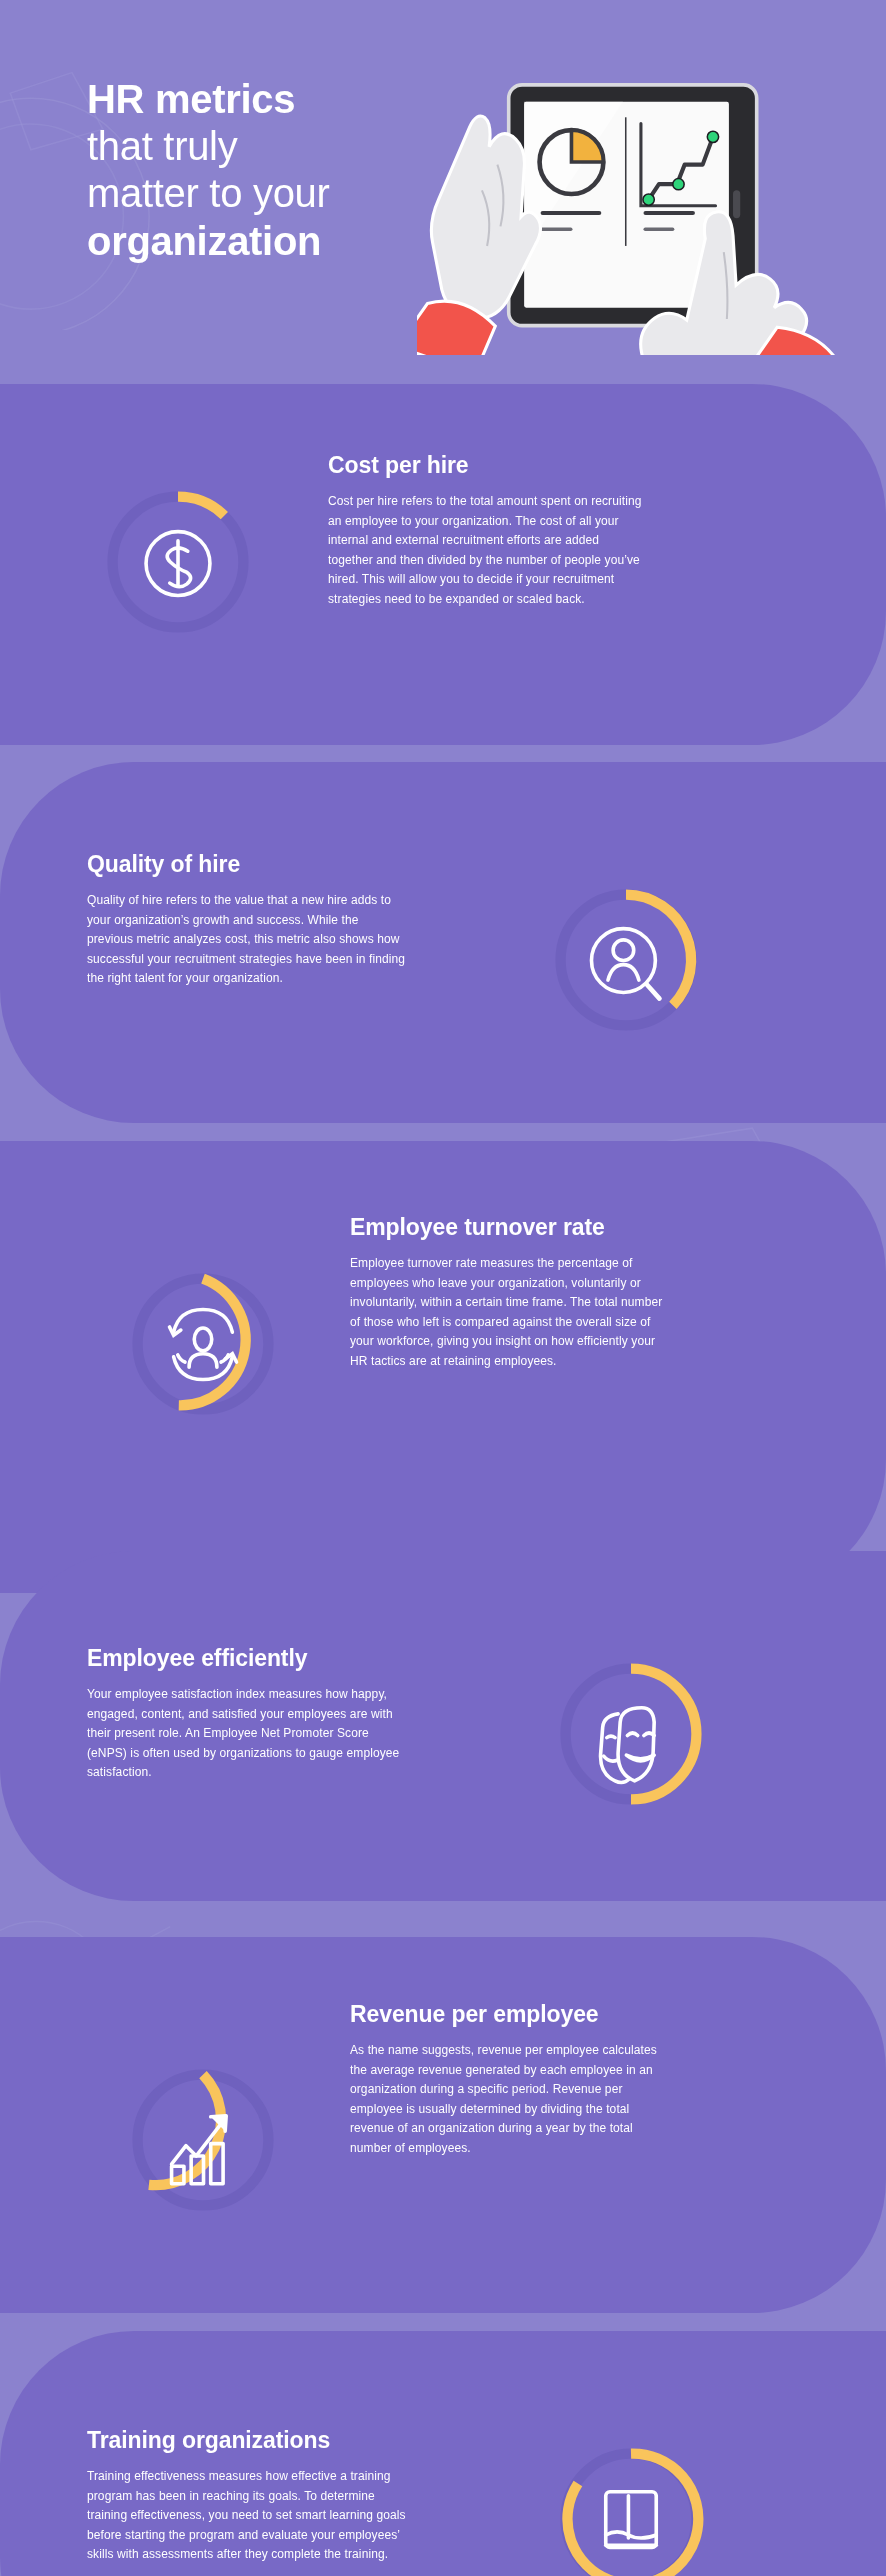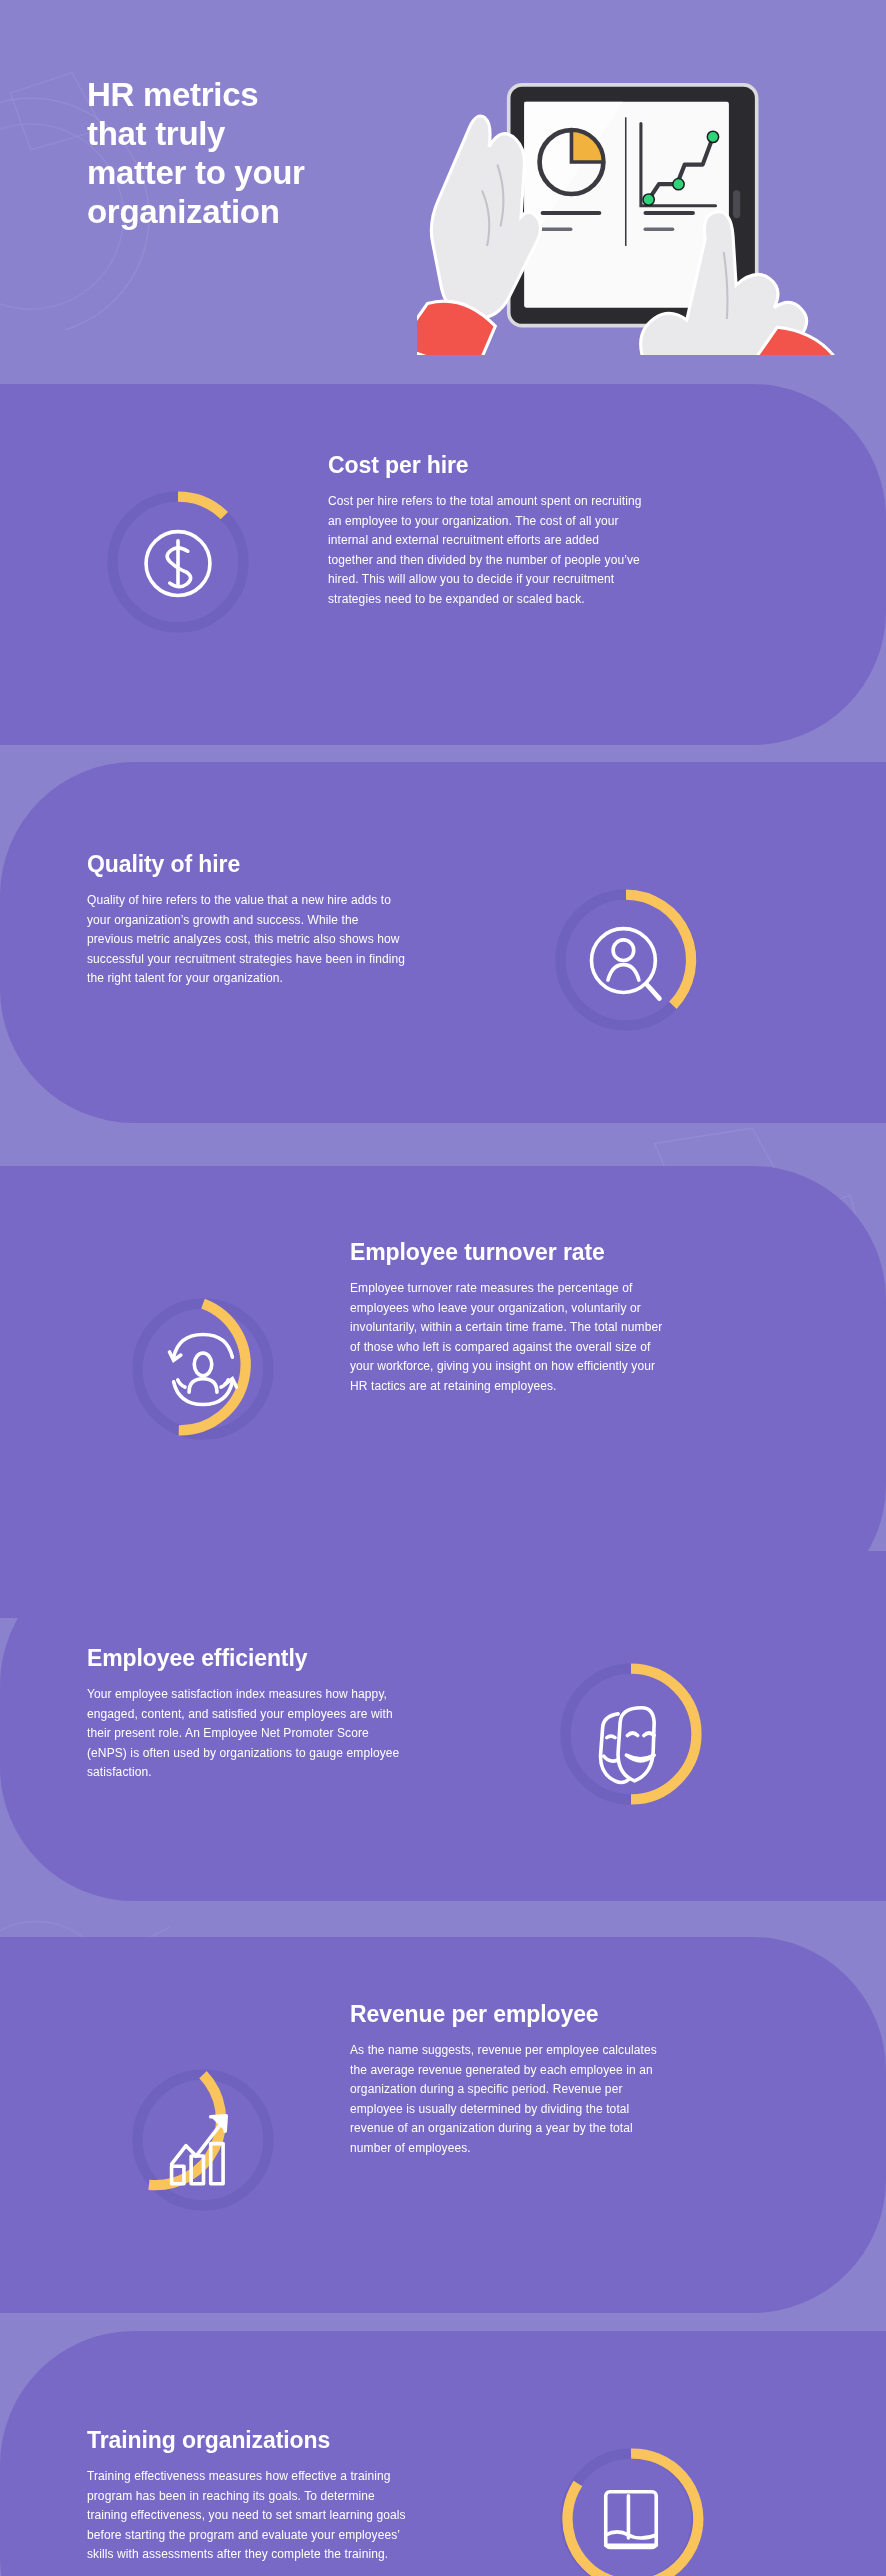--- a/index.html
+++ b/index.html
@@ -28,23 +28,23 @@
     width: 886px;
   }
   .hero-title {
     position: absolute;
     left: 87px;
     top: 76px;
     width: 330px;
     color: #ffffff;
     line-height: 1.18;
   }
-  .hero-line { display: block; font-size: 33px; letter-spacing: -0.3px; }
+  .hero-line { display: block; font-size: 40px; letter-spacing: -0.3px; }
   .hero-line.bold { font-weight: 700; }
-  .hero-line.light { font-weight: 700; }
+  .hero-line.light { font-weight: 400; }
 
   .hero-art {
     position: absolute;
     left: 417px;
     top: 36px;
     width: 453px;
     height: 319px;
   }
 
   
@@ -233,21 +233,21 @@
           </g>
         </svg>
       </div>
       <div class="txt" style="left:87px;top:89px">
         <div class="sec-title">Quality of hire</div>
         <div class="sec-body">Quality of hire refers to the value that a new hire adds to your organization’s growth and success. While the previous metric analyzes cost, this metric also shows how successful your recruitment strategies have been in finding the right talent for your organization.</div>
       </div>
     </div>
   </div>
 
-  <div class="card r-left" style="top:1166px;height:452px">
+  <div class="card r-left" style="top:1141px;height:452px">
     <div class="card-inner">
       <div class="icon-wrap" style="left:118px;top:118px">
         <svg viewBox="0 0 330 330">
           <circle cx="165" cy="165" r="127" fill="none" stroke="#6F61BE" stroke-width="20"></circle>
           <path d="M165 38 A127 127 0 0 1 118 284" fill="none" stroke="#F9C45C" stroke-width="20"></path>
           <g stroke="#FFFFFF" stroke-width="7" fill="none" stroke-linecap="round">
             <path d="M108 142 q10 -44 57 -44 q47 0 57 44"></path>
             <path d="M222 190 q-10 44 -57 44 q-47 0 -57 -44"></path>
             <path d="M100 132 l8 16 l14 -10" stroke-width="7"></path>
             <path d="M230 200 l-8 -16 l-14 10" stroke-width="7"></path>

